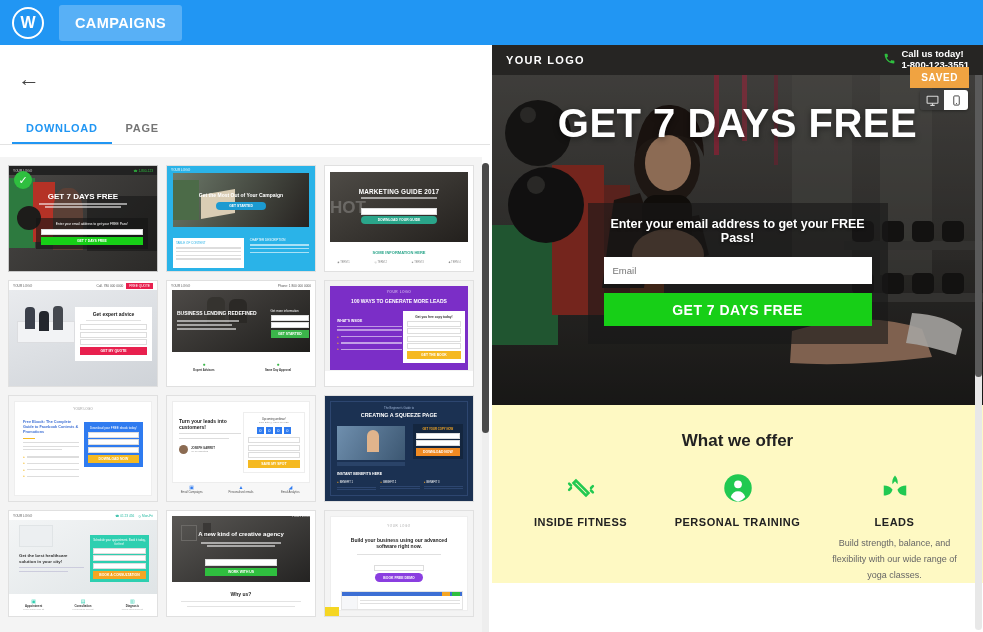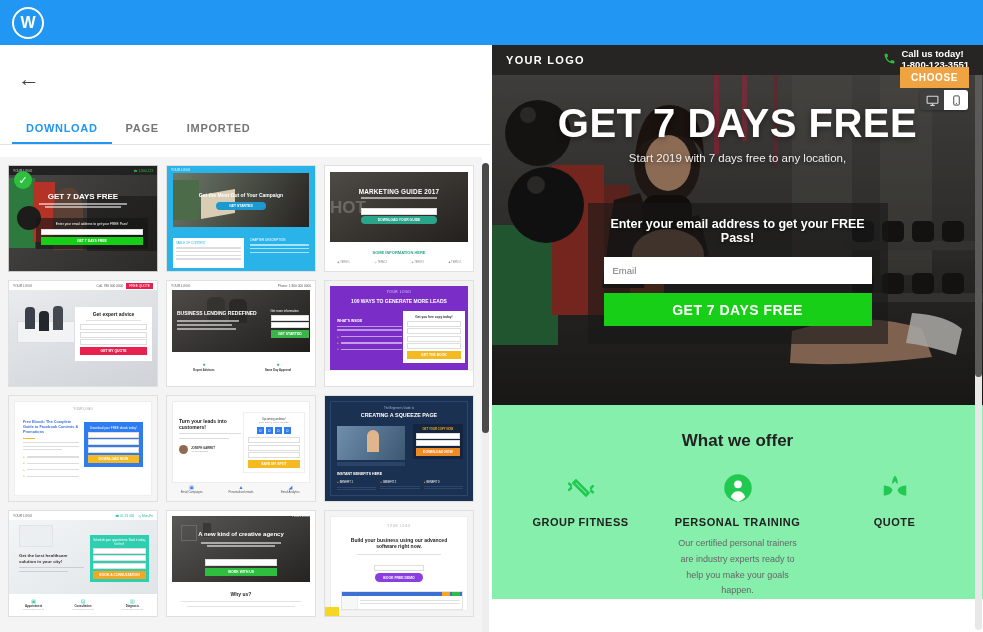--- a/index.html
+++ b/index.html
@@ -86,48 +86,48 @@
   .form-box { position:absolute; left:50%; transform:translateX(-50%); top:158px;
     width:300px; background:rgba(25,25,25,.62); padding:14px 16px 18px; z-index:4; }
   .form-title { color:#fff; font-size:12.5px; font-weight:bold; text-align:center;
     margin-bottom:12px; text-shadow:0 1px 3px rgba(0,0,0,.6); }
   .email-input { width:100%; height:27px; border:none; background:#fff; padding:0 9px;
     font-size:9.5px; color:#999; font-family:"Liberation Sans",sans-serif; outline:none; }
   .cta-btn { width:100%; height:33px; background:#17cf17; color:#fff; border:none;
     font-size:14px; font-weight:bold; letter-spacing:.5px; margin-top:9px; cursor:pointer;
     font-family:"Liberation Sans",sans-serif; }
 
-  .pv-bottom { padding:26px 10px 0; background:#86efac; }
+  .pv-bottom { padding:26px 10px 0; background:#fef9c3; }
   .offer-title { text-align:center; font-size:17px; font-weight:bold; color:#222; }
   .cols { display:flex; margin-top:22px; }
   .col { flex:1; text-align:center; padding:0 12px; }
   .col-icon { height:30px; display:flex; align-items:center; justify-content:center; }
   .col-h { font-size:11px; font-weight:bold; color:#222; letter-spacing:.5px; margin-top:13px; }
   .col-p { font-size:9px; color:#666; line-height:1.75; margin-top:8px; }
 </style>
 </head>
 <body>
 
 <div id="app">
 
   <div class="topnav">
     <div class="logo-circle">W</div>
     <div class="nav-tabs">
+      <div class="nav-tab active">CAMPAIGNS</div>
     </div>
   </div>
 
   <div class="left-panel">
     <div class="panel-head">
       <div class="back-arrow">←</div>
     </div>
 
     <div class="tabs">
       <div class="tab active">DOWNLOAD</div>
       <div class="tab">PAGE</div>
-      <div class="tab">IMPORTED</div>
     </div>
 
     <div class="grid-wrap">
       <div class="grid">
 
         <div class="thumb sel">
           <div class="check">✓</div>
           <div class="tb" style="background:linear-gradient(135deg,#4a4846,#2b2a28);">
             <div style="position:absolute;left:0;top:12px;width:26px;height:70px;background:#2d7a3f;"></div>
             <div style="position:absolute;left:24px;top:16px;width:22px;height:60px;background:#b53226;"></div>
@@ -603,85 +603,84 @@
               <path d="M6.6 10.8c1.4 2.8 3.8 5.1 6.6 6.6l2.2-2.2c.3-.3.7-.4 1-.2 1.2.4 2.4.6 3.6.6.6 0 1 .4 1 1V20c0 .6-.4 1-1 1C10.6 21 3 13.4 3 4c0-.6.4-1 1-1h3.5c.6 0 1 .4 1 1 0 1.3.2 2.5.6 3.6.1.4 0 .8-.2 1.1l-2.3 2.1z"></path>
             </svg>
           </span>
           <div class="pv-phone-txt">
             <div>Call us today!</div>
             <div>1-800-123-3551</div>
           </div>
         </div>
       </div>
 
-      <button class="choose-btn">CHOOSE</button>
+      <button class="choose-btn">SAVED</button>
 
       <div class="devtoggle">
         <div class="devbtn desk">
           <svg width="13" height="13" viewBox="0 0 24 24" fill="none" stroke="#d8d8d8" stroke-width="2">
             <rect x="2" y="4" width="20" height="13" rx="1"></rect>
               <path d="M8 21h8M12 17v4"></path>
           </svg>
         </div>
         <div class="devbtn mob">
           <svg width="11" height="13" viewBox="0 0 24 24" fill="none" stroke="#3b3b3b" stroke-width="2">
             <rect x="6" y="2" width="12" height="20" rx="2"></rect>
               <path d="M11 18.5h2"></path>
           </svg>
         </div>
       </div>
 
       <div class="hero-wrap">
         <div class="hero-h1">GET 7 DAYS FREE</div>
         <div class="hero-sub">
-          <div>Start 2019 with 7 days free to any location,</div>
         </div>
       </div>
 
       <div class="form-box">
         <div class="form-title">Enter your email address to get your FREE Pass!</div>
         <input class="email-input" type="text" placeholder="Email" style="">
         <button class="cta-btn">GET 7 DAYS FREE</button>
       </div>
     </div>
 
     <div class="pv-bottom">
       <div class="offer-title">What we offer</div>
       <div class="cols">
 
         <div class="col">
           <div class="col-icon">
             <svg width="30" height="30" viewBox="0 0 24 24" fill="none" stroke="#21c951" stroke-width="2" stroke-linecap="round">
               <path d="M4 10l-1.5-1.5M2.5 13.5L4 12M6 8l10 10M8 6l-2 2 10 10 2-2zM20 14l1.5 1.5M21.5 10.5L20 12"></path>
             </svg>
           </div>
-          <div class="col-h">GROUP FITNESS</div>
+          <div class="col-h">INSIDE FITNESS</div>
         </div>
 
         <div class="col">
           <div class="col-icon">
             <svg width="30" height="30" viewBox="0 0 24 24">
               <circle cx="12" cy="12" r="11" fill="#21c951"></circle>
               <circle cx="12" cy="9" r="3.1" fill="#fff"></circle>
               <path d="M6.2 19.2c.9-3 3.1-4.6 5.8-4.6s4.9 1.6 5.8 4.6A11 11 0 0 1 12 23a11 11 0 0 1-5.8-3.8z" fill="#fff"></path>
             </svg>
           </div>
           <div class="col-h">PERSONAL TRAINING</div>
-          <div class="col-p">Our certified personal trainers are industry experts ready to help you make your goals happen.</div>
         </div>
 
         <div class="col">
           <div class="col-icon">
             <svg width="30" height="30" viewBox="0 0 24 24" fill="#21c951">
               <path d="M12 2c1.9 2.2 2.6 4.6 2 7-1.2-1.5-2-2.4-2-2.4S11.2 7.5 10 9c-.6-2.4.1-4.8 2-7z"></path>
               <path d="M3 10c3 0 5.4 1.1 7 3.2-.6 3-2.9 4.8-7 4.8 0-3.3 0-5.9 0-8z"></path>
               <path d="M21 10c-3 0-5.4 1.1-7 3.2.6 3 2.9 4.8 7 4.8 0-3.3 0-5.9 0-8z"></path>
             </svg>
           </div>
-          <div class="col-h">QUOTE</div>
+          <div class="col-h">LEADS</div>
+          <div class="col-p">Build strength, balance, and flexibility with our wide range of  yoga classes.</div>
         </div>
 
       </div>
     </div>
 
     <div class="vscroll" style="right:1px; top:2px; height:583px; background:#e8e8e8;">
       <div class="vthumb" style="top:0; height:330px; background:#5a5a5a;"></div>
     </div>
   </div>
 

